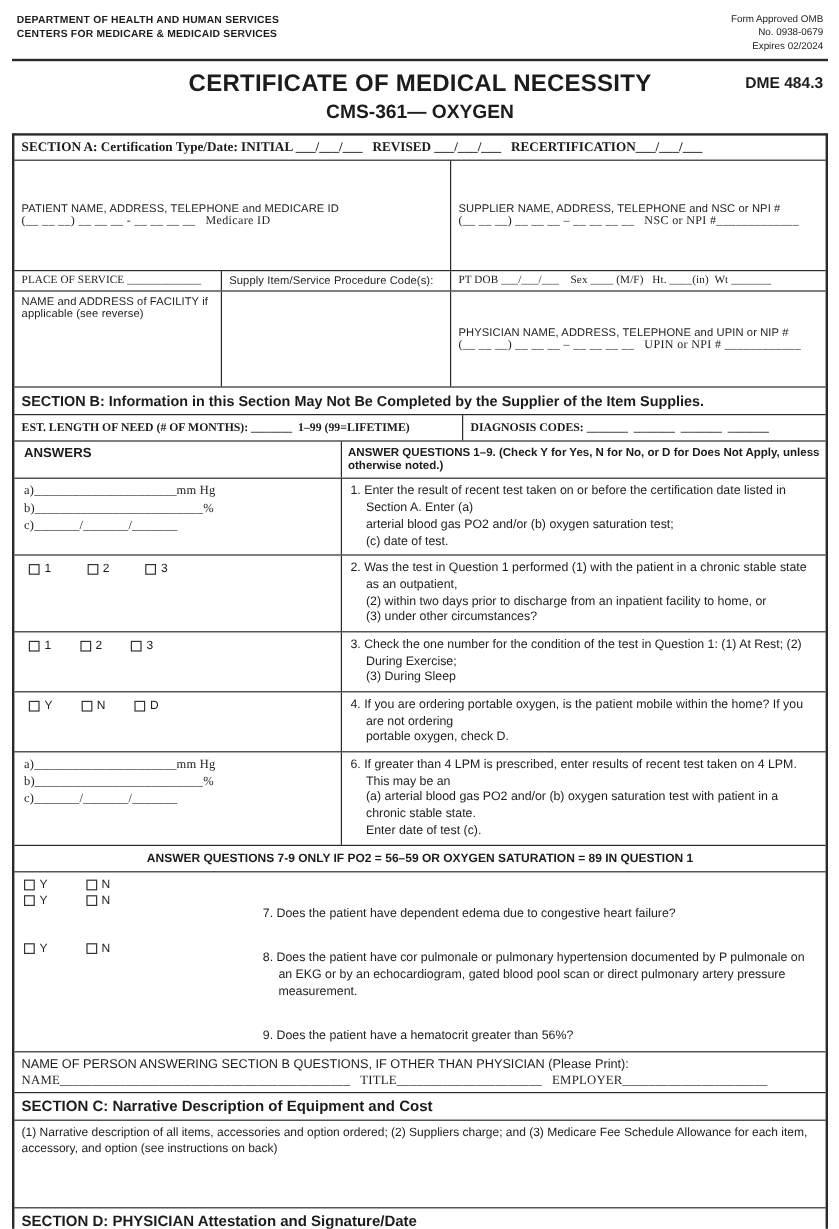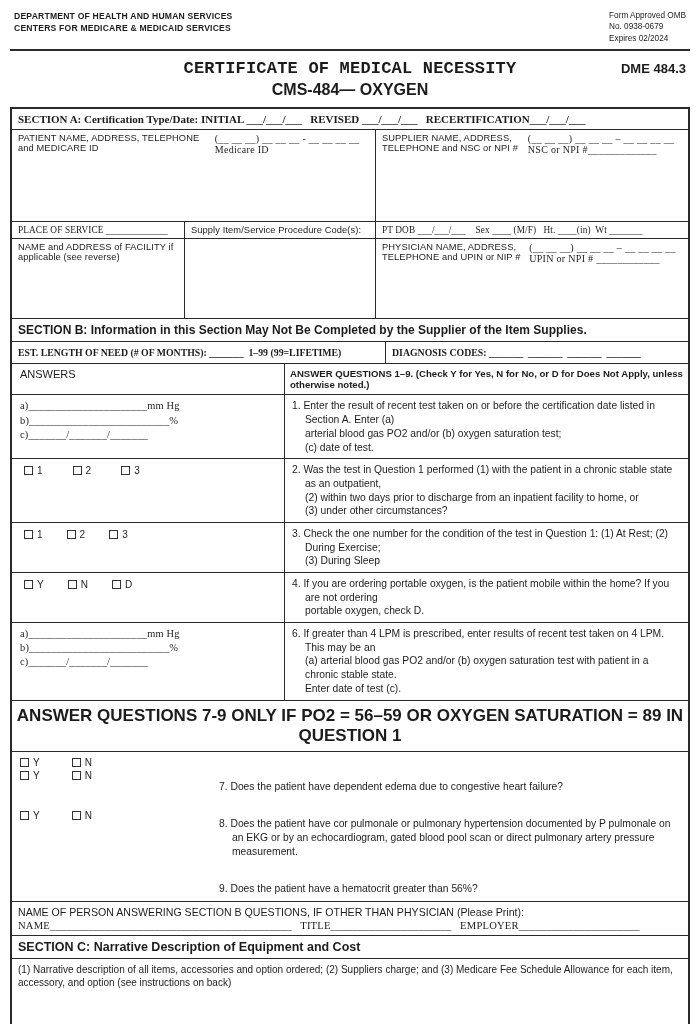--- a/index.html
+++ b/index.html
@@ -12,67 +12,67 @@
     width:699px;height:1024px;overflow:hidden;
     font-family:"Liberation Sans","DejaVu Sans",sans-serif;
     color:var(--ink);
   }
   .page{width:699px;height:724px;padding:8px 9px 0 10px;position:relative;}
   .pw{white-space:pre-wrap;font-family:Liberation Serif, serif;}
 
   
   .tophdr{display:flex;justify-content:space-between;align-items:flex-start;padding:2px 4px 2px 4px;}
   .agency div{font-size:8.6px;font-weight:bold;letter-spacing:.2px;line-height:1.45;}
-  .omb{text-align:left;font-size:8.2px;line-height:1.4;}
+  .omb{text-align:right;font-size:8.2px;line-height:1.4;}
   .toprule{border:0;border-top:2px solid var(--line);margin:3px 0 6px 0;}
 
   .titleband{position:relative;text-align:center;padding:2px 0 8px 0;}
-  .title1{font-size:17px;font-weight:bold;letter-spacing:.2px;font-family:Liberation Mono, monospace;}
+  .title1{font-size:20px;font-weight:bold;letter-spacing:.2px;}
   .title2{font-size:16px;font-weight:bold;margin-top:3px;}
   .dme{position:absolute;right:4px;top:4px;font-size:13px;font-weight:bold;}
 
   
   .box{border:2px solid var(--line);}
   .row{display:flex;border-bottom:1.5px solid var(--line);align-items:stretch;}
   .row:last-child{border-bottom:none;}
   .cell{padding:3px 6px;}
   .cell + .cell{border-left:1.5px solid var(--line);}
-  .vflex{display:flex;flex-direction:row;justify-content:center;}
+  .vflex{display:flex;flex-direction:column;justify-content:center;}
 
   .secheadA{font-size:11px;font-weight:bold;padding:4px 6px;}
   .sechead{font-size:12px;font-weight:bold;padding:4px 6px;}
 
   .lbl{font-size:9.3px;letter-spacing:.1px;}
   .phoneline{font-size:10px;letter-spacing:.3px;}
 
   
   .colL{flex:0 0 363px;}
   .colR{flex:1;}
   .posA{flex:0 0 172px;}
   .posB{flex:0 0 191px;}
   .posC{flex:1;}
 
   
   .estL{flex:0 0 373px;font-size:9.8px;font-weight:600;padding:5px 6px;}
   .estR{flex:1;font-size:9.8px;font-weight:600;padding:5px 6px;}
-  .answhdr{flex:0 0 272px;font-size:11px;font-weight:normal;padding:4px 8px;}
+  .answhdr{flex:0 0 272px;font-size:11px;font-weight:bold;padding:4px 8px;}
   .qinstr{flex:1;font-size:9.6px;font-weight:bold;padding:4px 5px;}
 
   .acol{flex:0 0 272px;padding:4px 8px;}
   .qcol{flex:1;padding:4px 7px;}
   .qtext{font-size:10.3px;line-height:1.33;padding-left:13px;text-indent:-13px;white-space:pre-wrap;}
   .ansline{font-size:10.4px;line-height:1.35;letter-spacing:.2px;}
   .ansline.right{text-align:right;}
 
   .optrow{display:flex;gap:30px;padding:2px 4px;}
   .cbi{display:inline-flex;align-items:center;font-size:10px;}
   .cb{display:inline-block;width:9px;height:9px;border:1.6px solid #333;margin-right:4px;flex:0 0 auto;}
   .cbl{font-size:10px;}
 
-  .banner{text-align:center;font-weight:bold;font-size:17px;padding:5px 4px;}
+  .banner{text-align:center;font-weight:bold;font-size:10px;padding:5px 4px;}
 
   .ycol{flex:0 0 195px;padding:4px 8px;border:none;}
   .cbrow{display:flex;gap:32px;padding:1px 0;}
   .cbrow.gap{margin-top:27px;}
   .q789text{flex:1;padding:4px 7px 4px 12px;}
   .q789text .qtext{margin-bottom:1px;margin-top:24px;}
 
   .npirow{display:block;}
   .npline1{font-size:10.6px;padding:4px 6px 1px 6px;}
   .npline2{font-size:10.6px;padding:1px 6px 4px 6px;letter-spacing:.2px;}
@@ -92,21 +92,21 @@
     <div class="omb">
       <div>Form Approved OMB</div>
       <div>No. 0938-0679</div>
       <div>Expires 02/2024</div>
     </div>
   </div>
   <hr class="toprule">
 
   <div class="titleband">
     <div class="title1">CERTIFICATE OF MEDICAL NECESSITY</div>
-    <div class="title2">CMS-484— OXYGEN</div>
+    <div class="title2">CMS-361— OXYGEN</div>
     <div class="dme">DME 484.3</div>
   </div>
 
   <div class="box">
 
     <div class="row">
       <div class="secheadA pw" style="flex:1">SECTION A: Certification Type/Date: INITIAL ___/___/___   REVISED ___/___/___   RECERTIFICATION___/___/___</div>
     </div>
 
     <div class="row" style="min-height:92px">

